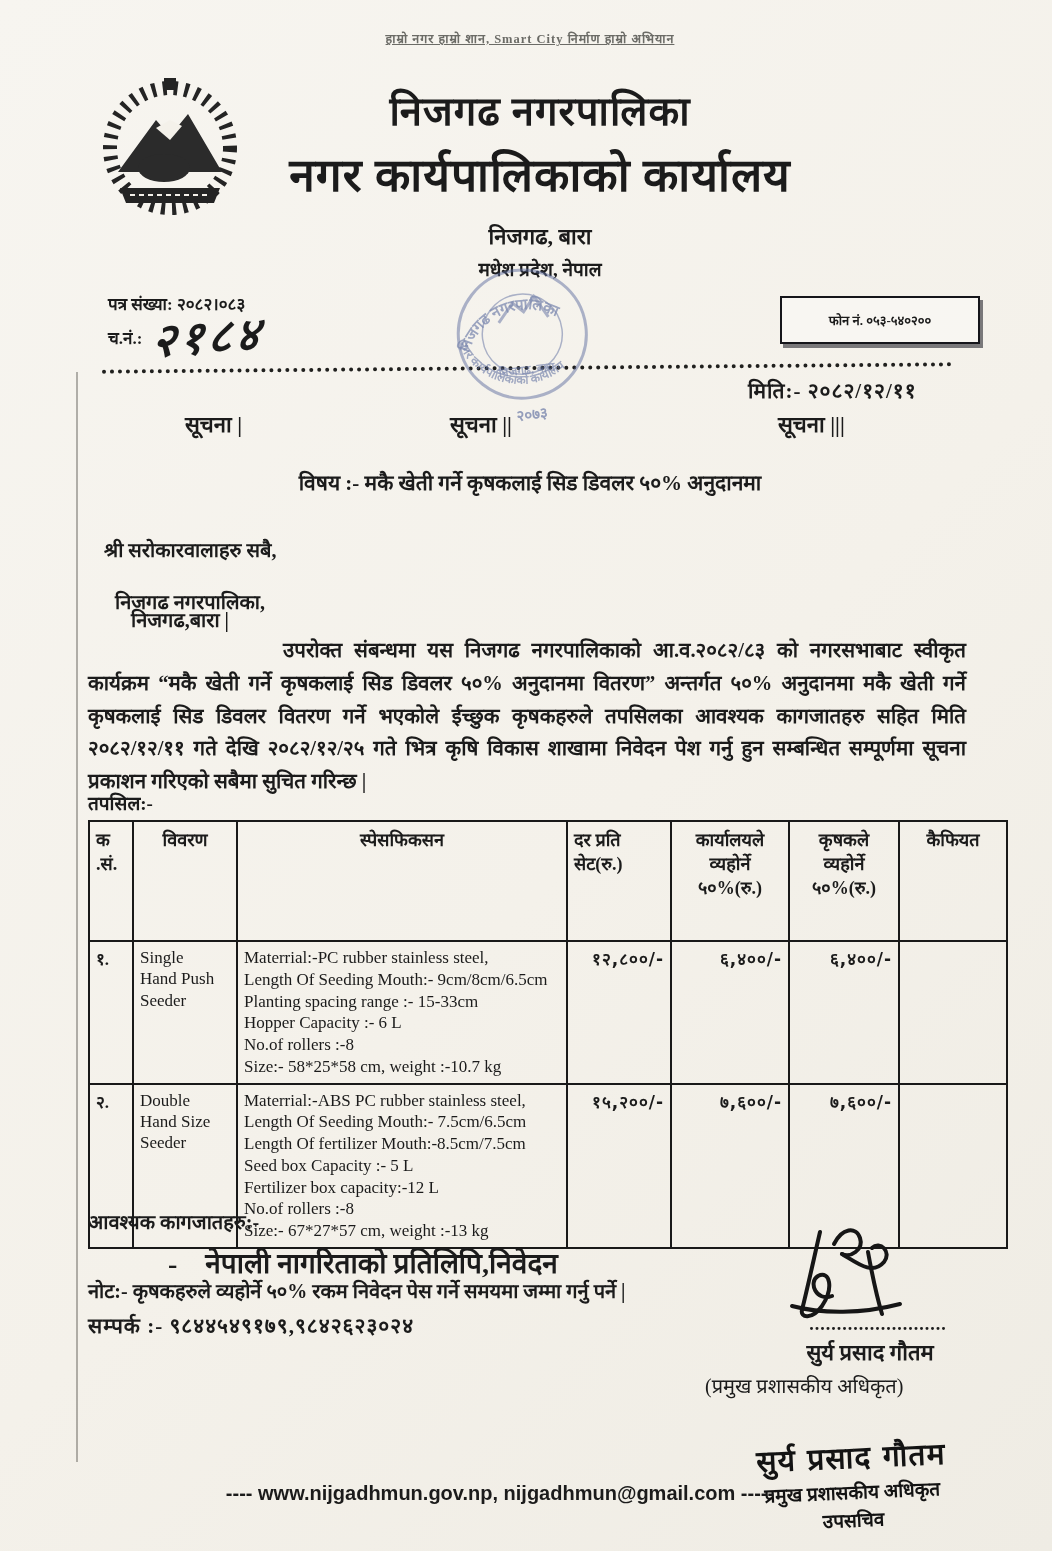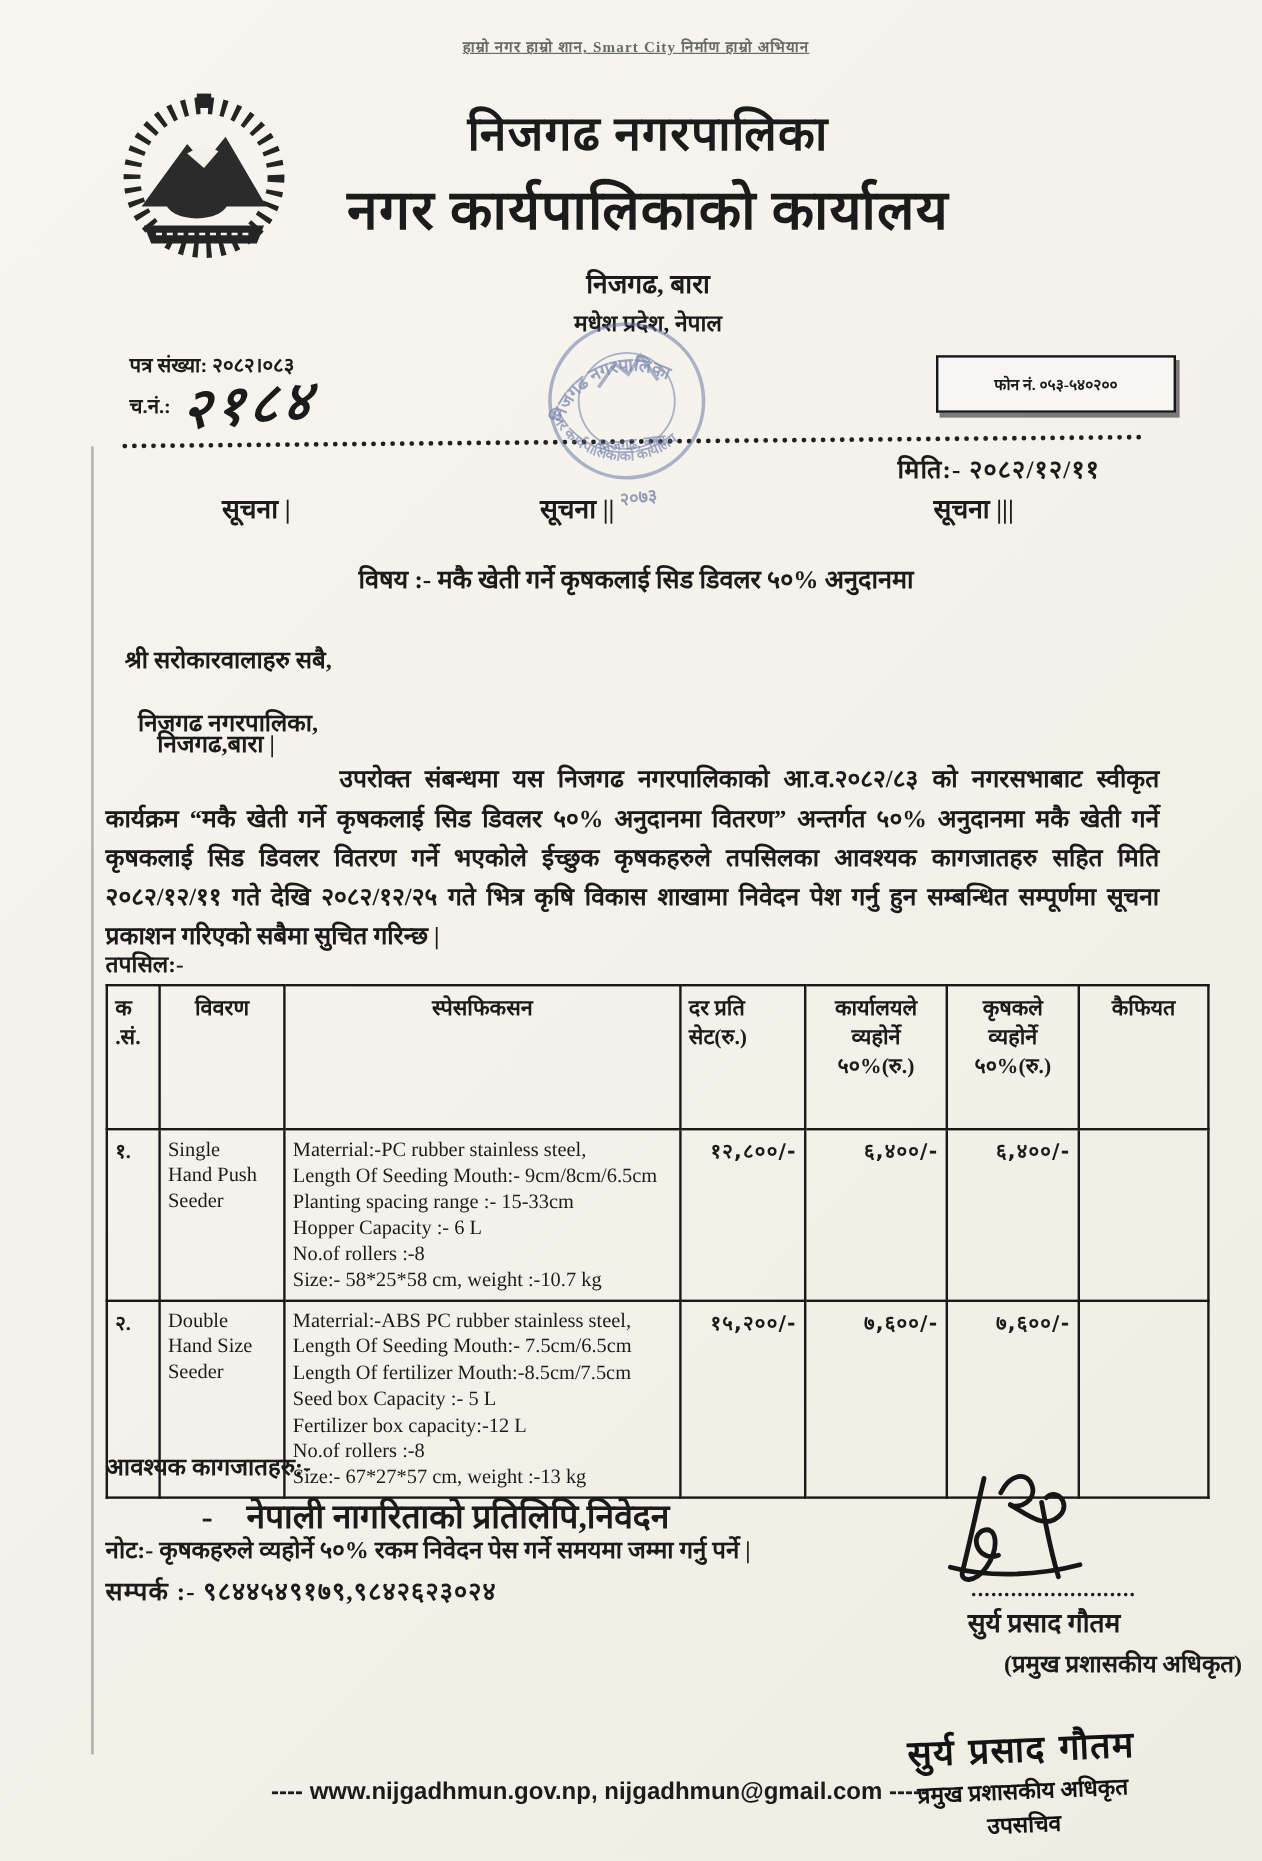--- a/index.html
+++ b/index.html
@@ -44,21 +44,21 @@
   .item{font-family:"Liberation Serif",serif;font-size:17px;line-height:1.25;margin-left:18px;}
   .spec{font-family:"Liberation Serif",serif;font-size:16.5px;line-height:1.28;}
   .price{font-family:"DejaVu Sans",sans-serif;font-size:19px;font-weight:600;text-align:right;letter-spacing:1px;}
   .fheading{top:1208px;left:88px;font-size:20px;font-weight:700;}
   .fitem{top:1243px;left:120px;font-size:28px;font-weight:600;margin-left:48px;}
   .fnote{top:1277px;left:88px;font-size:20px;font-weight:600;}
   .fcontact{top:1311px;left:88px;font-size:21px;font-weight:600;letter-spacing:1px;}
   .sig-squiggle{top:1218px;left:772px;z-index:3;}
   .sigdots{top:1314px;left:758px;width:240px;text-align:center;font-size:18px;font-weight:700;letter-spacing:1px;}
   .signame{top:1336px;left:740px;width:260px;text-align:center;font-size:22px;font-weight:600;}
-  .sigtitle{top:1372px;left:705px;width:330px;text-align:right;font-size:20px;font-weight:700;}
+  .sigtitle{top:1372px;left:705px;width:330px;text-align:left;font-size:20px;font-weight:400;}
   .rubber{top:1436px;left:712px;width:280px;text-align:center;transform:rotate(-2.5deg);color:#131313;}
   .rubber .rname{font-size:30px;font-weight:700;letter-spacing:1px;font-family:"DejaVu Sans",sans-serif;}
   .rubber .rtitle{font-size:19px;font-weight:700;margin-top:2px;}
   .rubber .rpost{font-size:19px;font-weight:700;margin-top:2px;}
   .website{top:1482px;left:220px;width:560px;text-align:center;font-size:20px;font-weight:700;
     font-family:"Liberation Sans",sans-serif;}
   .scanline{top:372px;left:76px;width:2px;height:1090px;background:rgba(45,42,38,.35);}
   .stamp{top:262px;left:418px;z-index:2;opacity:.8;transform:rotate(-7deg);}
 </style>
 </head>

